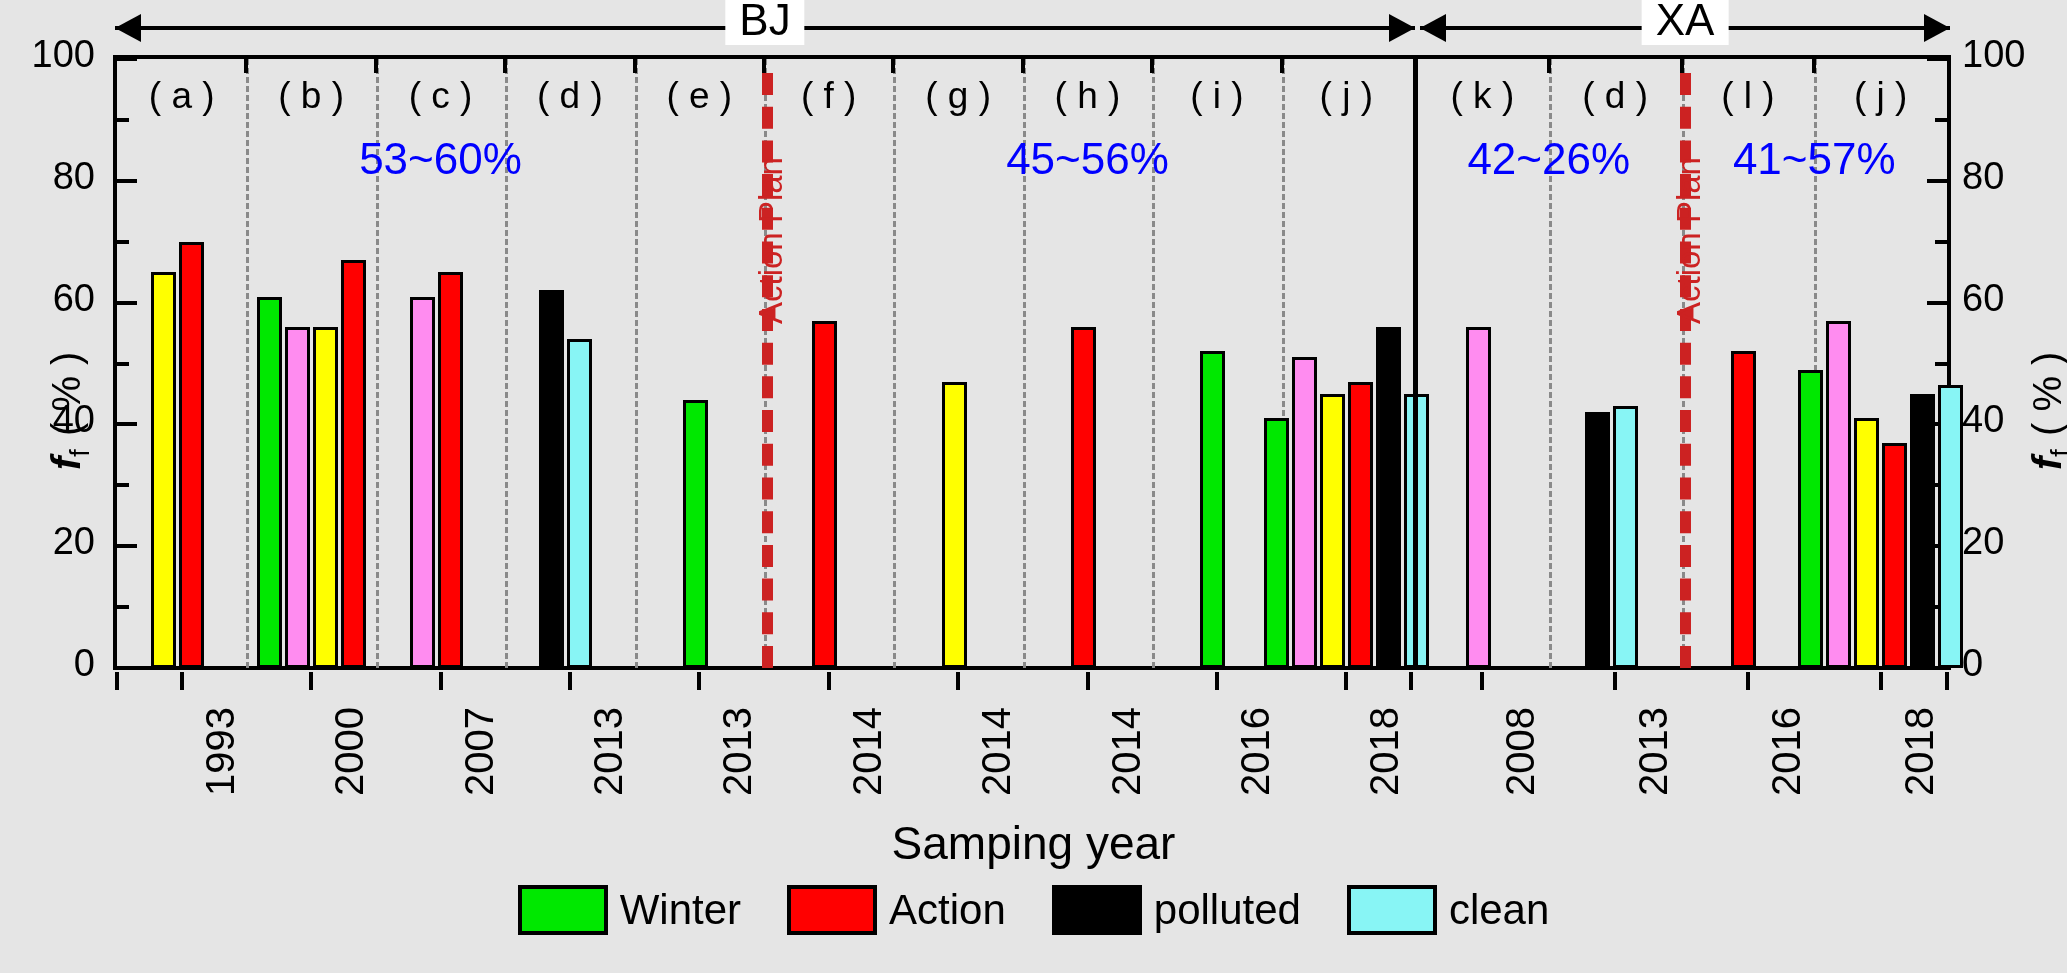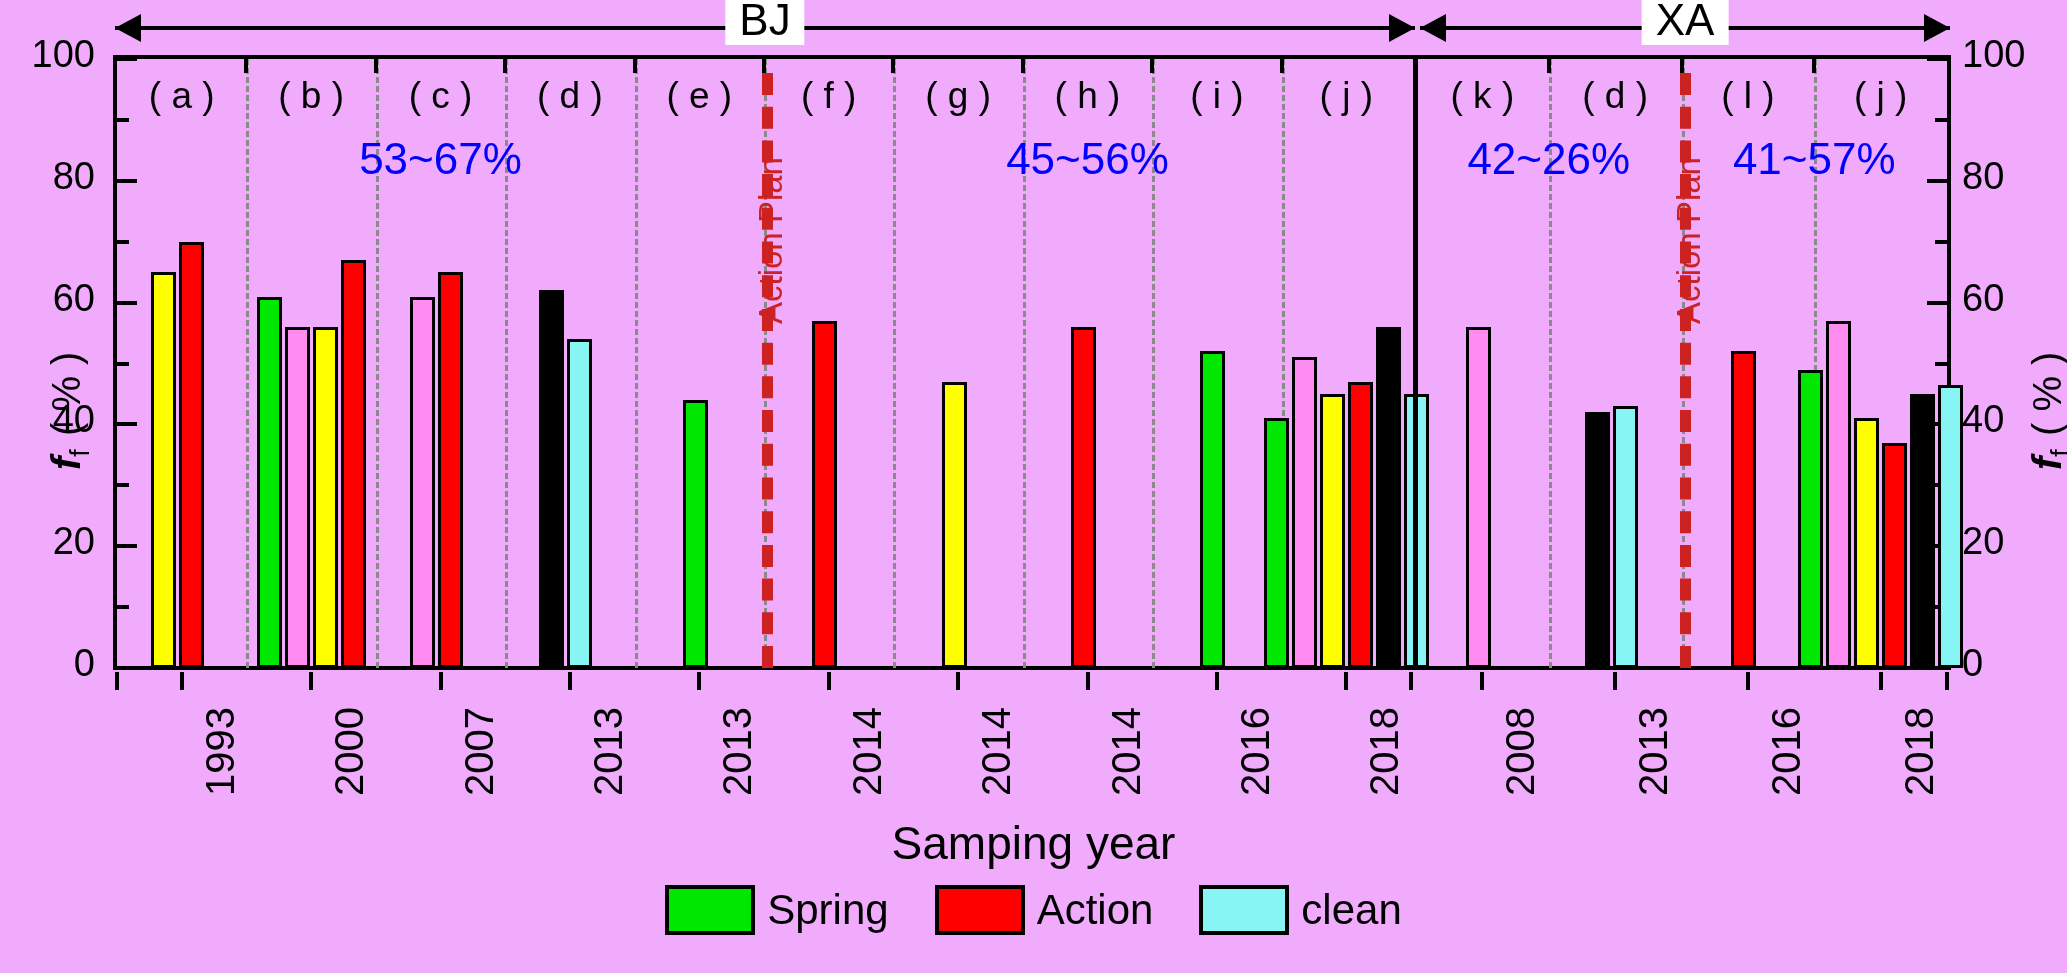--- a/index.html
+++ b/index.html
@@ -1,17 +1,17 @@
 <!DOCTYPE html>
 <html><head>
 <meta charset="utf-8">
 <style>
   html,body{margin:0;padding:0;background:#fff;}
   body{width:2067px;height:973px;font-family:"Liberation Sans",sans-serif;overflow:hidden;}
-  #root{position:relative;width:2067px;height:973px;background:#f0abfc;}
+  #root{position:relative;width:2067px;height:973px;background:#e5e5e5;}
 
   
   .plot-frame{position:absolute;left:113px;top:55px;width:1838px;height:615px;
               border-top:4px solid #000;border-bottom:4px solid #000;
               border-left:4px solid #000;border-right:4px solid #000;box-sizing:border-box;}
 
   .axis-left-label,.axis-right-label{position:absolute;font-size:40px;color:#000;white-space:nowrap;}
   .axis-left-label{transform:rotate(-90deg);transform-origin:left top;}
   .axis-right-label{transform:rotate(-90deg);transform-origin:left top;}
 
@@ -205,21 +205,21 @@
       <div class="panel-label" style="left: 893.4px; width: 129.4px; top: 75px;">( g )</div>
       <div class="panel-label" style="left: 1022.8px; width: 129.4px; top: 75px;">( h )</div>
       <div class="panel-label" style="left: 1152.2px; width: 129.4px; top: 75px;">( i )</div>
       <div class="panel-label" style="left: 1281.6px; width: 129.4px; top: 75px;">( j )</div>
       <div class="panel-label" style="left: 1416px; width: 132.75px; top: 75px;">( k )</div>
       <div class="panel-label" style="left: 1548.75px; width: 132.75px; top: 75px;">( d )</div>
       <div class="panel-label" style="left: 1681.5px; width: 132.75px; top: 75px;">( l )</div>
       <div class="panel-label" style="left: 1814.25px; width: 132.75px; top: 75px;">( j )</div>
     </div>
   <div id="annot-layer">
-      <div class="range-label" style="left: 246.4px; width: 388.2px; top: 134px;">53~67%</div>
+      <div class="range-label" style="left: 246.4px; width: 388.2px; top: 134px;">53~60%</div>
       <div class="range-label" style="left: 893.4px; width: 388.2px; top: 134px;">45~56%</div>
       <div class="range-label" style="left: 1416px; width: 265.5px; top: 134px;">42~26%</div>
       <div class="range-label" style="left: 1681.5px; width: 265.5px; top: 134px;">41~57%</div>
       <div class="action-line" style="left: 762px; top: 73px; height: 595px;"></div>
       <div class="action-text" style="left: 752px; top: 324px;">Action Plan</div>
       <div class="action-line" style="left: 1679.5px; top: 73px; height: 595px;"></div>
       <div class="action-text" style="left: 1669.5px; top: 324px;">Action Plan</div>
     </div>
   <div id="xlabels-layer">
       <div class="xlabel-tick" style="left: 197.7px; top: 796px;">1993</div>
@@ -246,25 +246,29 @@
 
   <div class="axis-right-label" style="left:2025px;top:470px;">
     <span style="font-style:italic;font-weight:bold;">f</span><span style="font-size:27px;vertical-align:sub;font-style:normal;">f</span><span style="letter-spacing:2px;">&nbsp;</span><span>( % )</span>
   </div>
 
   <div class="xtitle" style="left:0;top:816px;">Samping year</div>
 
   <div class="legend" id="legend">
       <div class="legend-item">
         <div class="legend-swatch" style="background: rgb(0, 232, 0);"></div>
-        <div class="legend-text">Spring</div>
+        <div class="legend-text">Winter</div>
       </div>
       <div class="legend-item">
         <div class="legend-swatch" style="background: rgb(255, 0, 0);"></div>
         <div class="legend-text">Action</div>
       </div>
       <div class="legend-item">
+        <div class="legend-swatch" style="background: rgb(0, 0, 0);"></div>
+        <div class="legend-text">polluted</div>
+      </div>
+      <div class="legend-item">
         <div class="legend-swatch" style="background: rgb(136, 245, 245);"></div>
         <div class="legend-text">clean</div>
       </div>
     </div>
 
 </div>
 
 </body></html>

